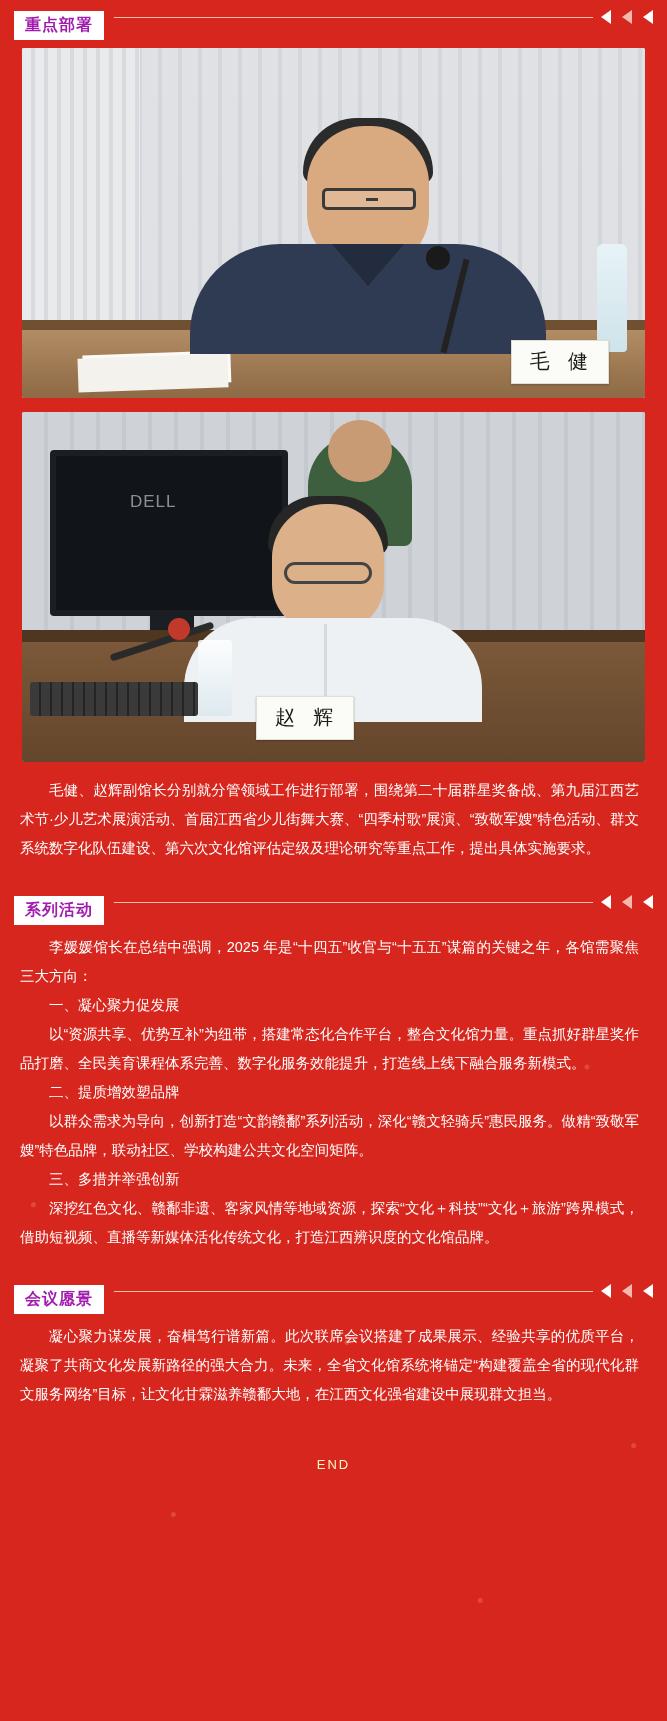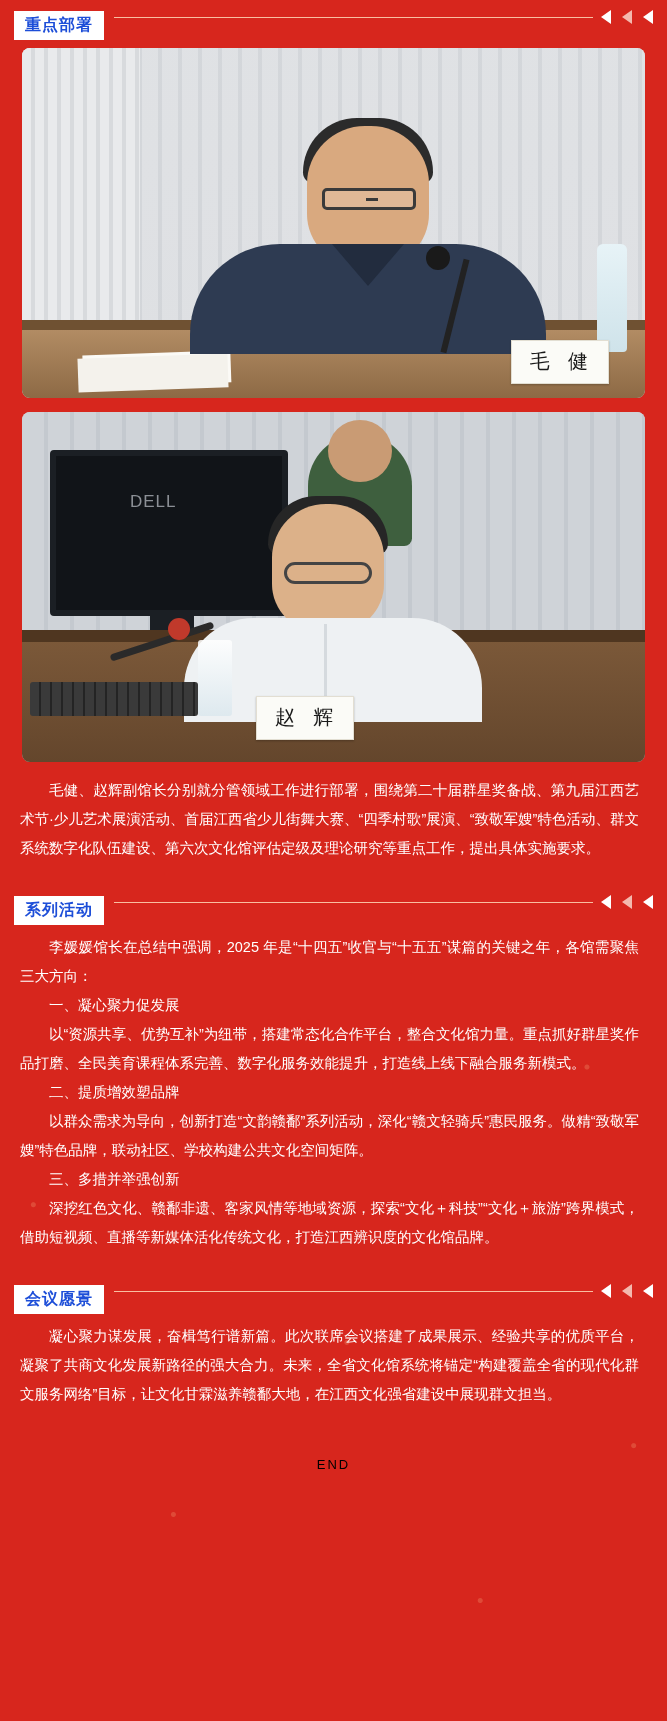--- a/index.html
+++ b/index.html
@@ -46,21 +46,21 @@
   .section-head {
     position: relative;
     display: flex;
     align-items: center;
     height: 34px;
     margin: 0 12px 0 14px;
     z-index: 2;
   }
   .head-tag {
     background: #ffffff;
-    color: #1d4ed8;
+    color: #a21caf;
     font-size: 16px;
     font-weight: bold;
     letter-spacing: 1px;
     padding: 5px 10px 6px 10px;
     line-height: 1;
     white-space: nowrap;
     border: 1px solid #ffffff;
     margin-top: 16px;
   }
   .head-rule {
@@ -87,21 +87,21 @@
   
   .photo-wrap {
     margin: 14px 22px 0 22px;
     position: relative;
     z-index: 2;
   }
   .photo {
     position: relative;
     width: 100%;
     height: 350px;
-    border-radius: 8px;
+    border-radius: 2px;
     overflow: hidden;
     background: #cfd2d6;
   }
   .photo .nameplate {
     position: absolute;
     background: #fbfbf7;
     border: 1px solid #e2ded2;
     color: #1a1a1a;
     font-size: 20px;
     letter-spacing: 6px;
@@ -261,21 +261,21 @@
     font-family: "Liberation Sans", sans-serif;
   }
   .body-text p { margin: 0; }
   .body-text p.indent { text-indent: 2em; }
   .spacer-md { height: 22px; }
 
   .end-mark {
     position: relative;
     z-index: 2;
     text-align: center;
-    color: #000000;
+    color: #fef9c3;
     font-size: 13px;
     letter-spacing: 2px;
     margin-top: 48px;
     padding-bottom: 26px;
   }
 </style>
 </head>
 <body>
 
 <div class="page">

